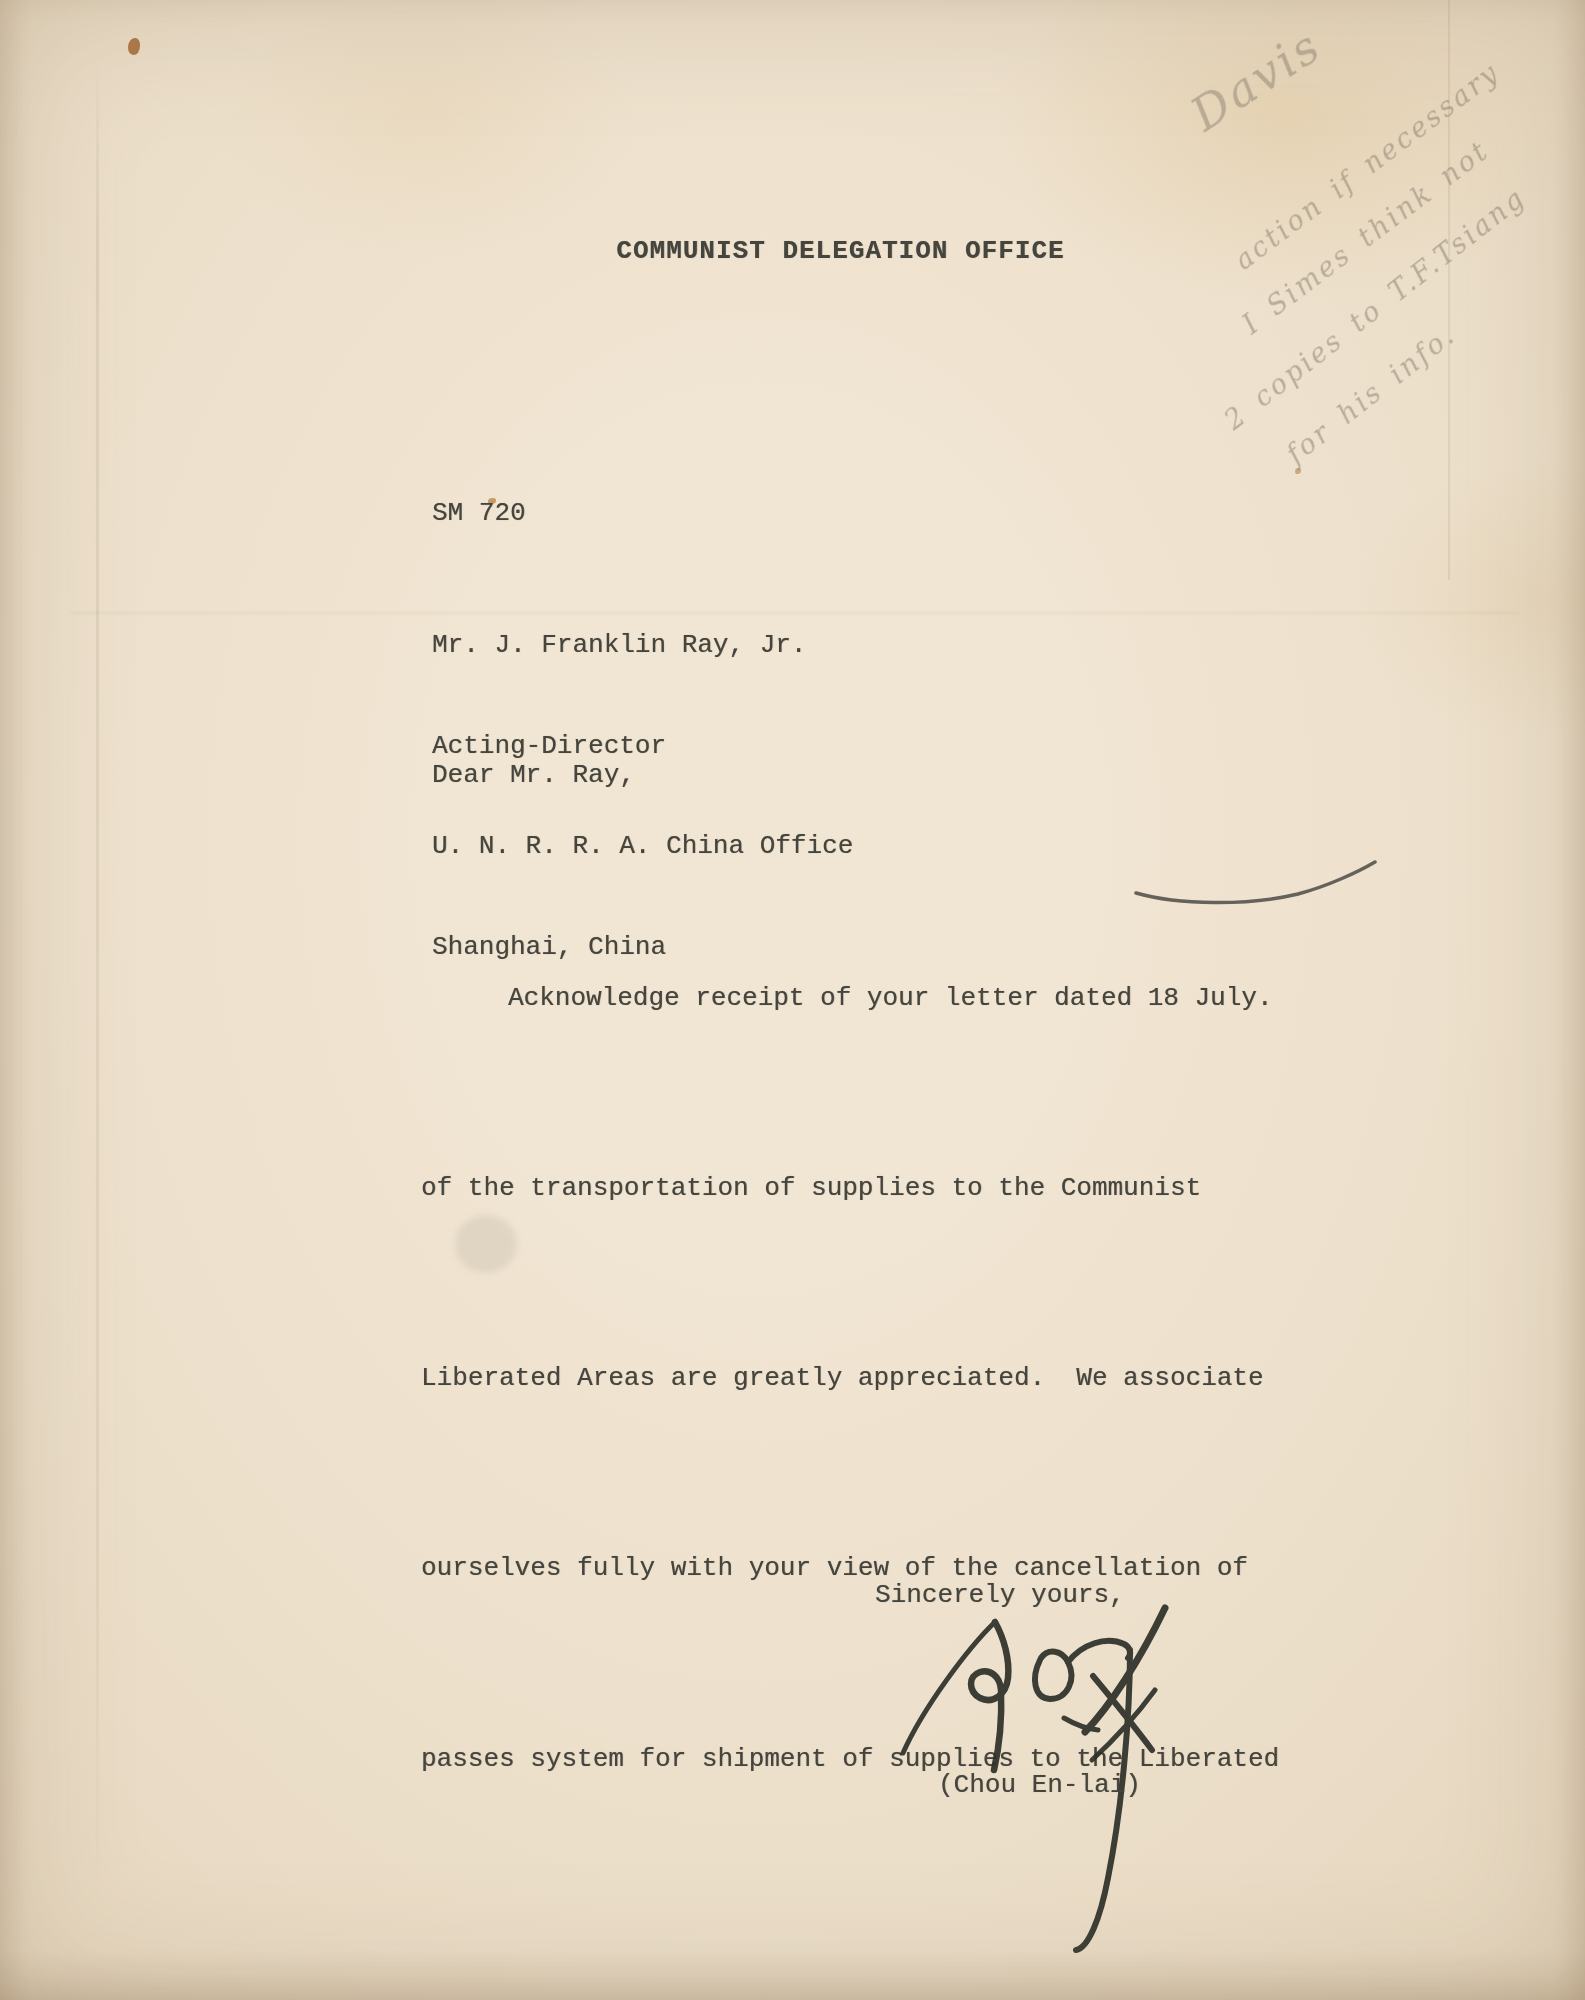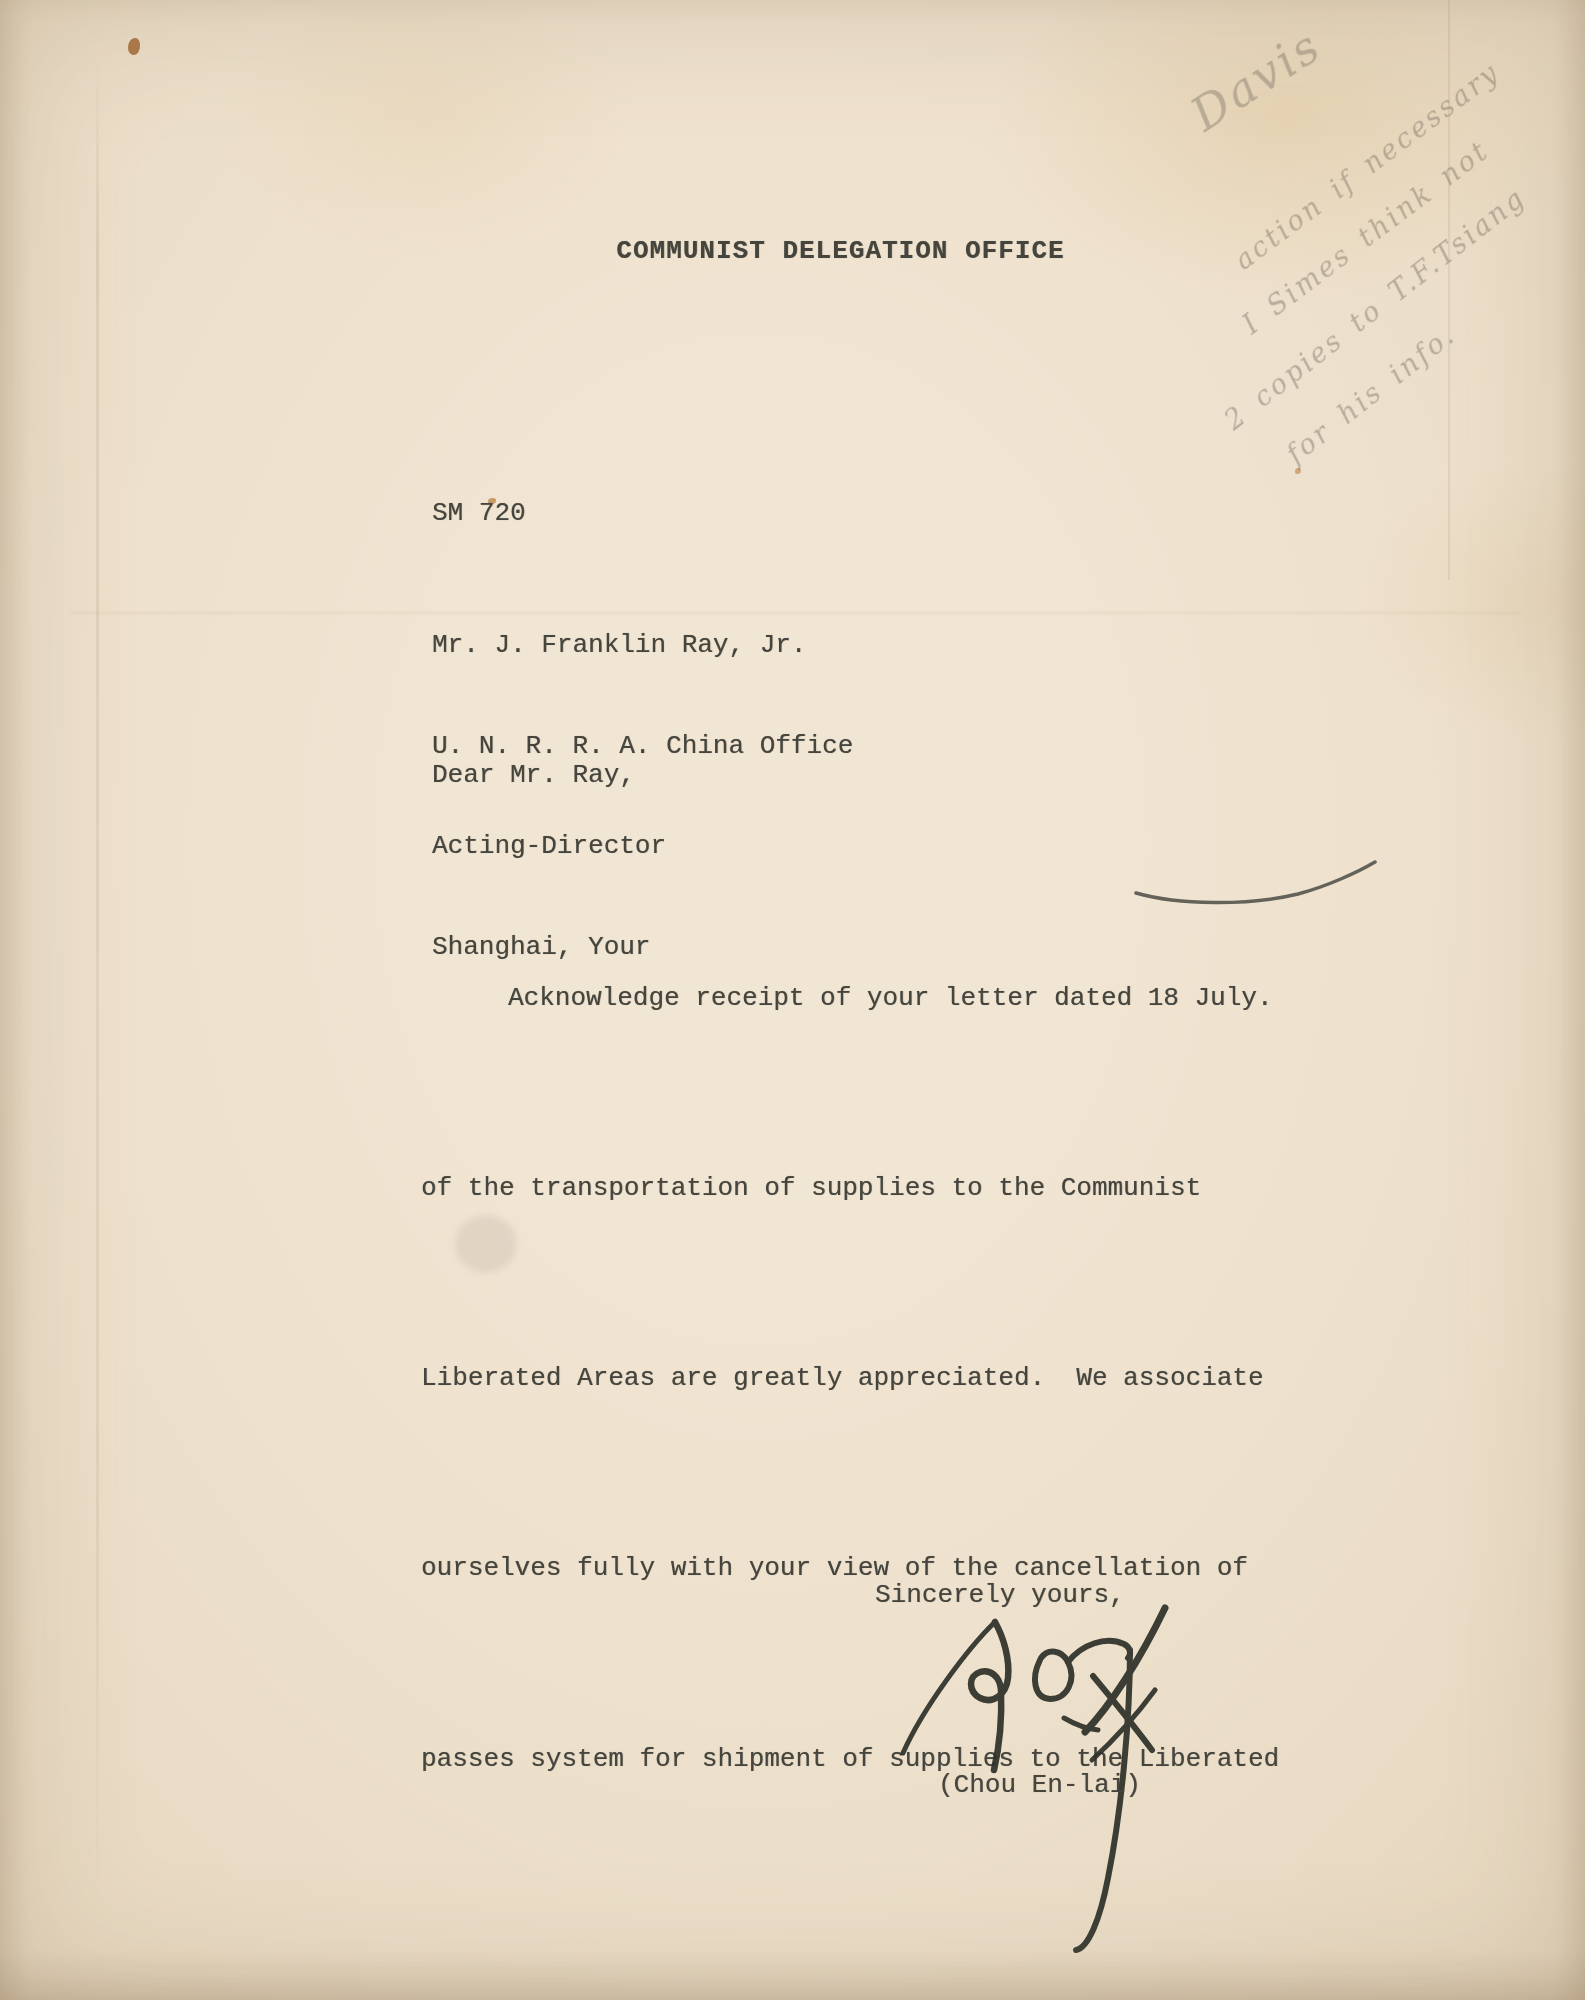--- a/index.html
+++ b/index.html
@@ -76,23 +76,23 @@
   <div class="speck s3"></div>
   <div class="speck s4"></div>
 
   <div class="tw letterhead">COMMUNIST DELEGATION OFFICE</div>
 
 
   <div class="tw ref">SM 720</div>
 
   <div class="tw recipient">
     <div>Mr. J. Franklin Ray, Jr.</div>
+    <div>Acting-Director</div>
     <div>U. N. R. R. A. China Office</div>
-    <div>Acting-Director</div>
-    <div>Shanghai, Your</div>
+    <div>Shanghai, China</div>
   </div>
 
   <div class="tw salutation">Dear Mr. Ray,</div>
 
   <div class="tw body-block">
     <div class="ln">Acknowledge receipt of your letter dated 18 July.</div>
     <div class="ln">of the transportation of supplies to the Communist</div>
     <div class="ln">Liberated Areas are greatly appreciated.  We associate</div>
     <div class="ln">ourselves fully with your view of the cancellation of</div>
     <div class="ln">passes system for shipment of supplies to the Liberated</div>

